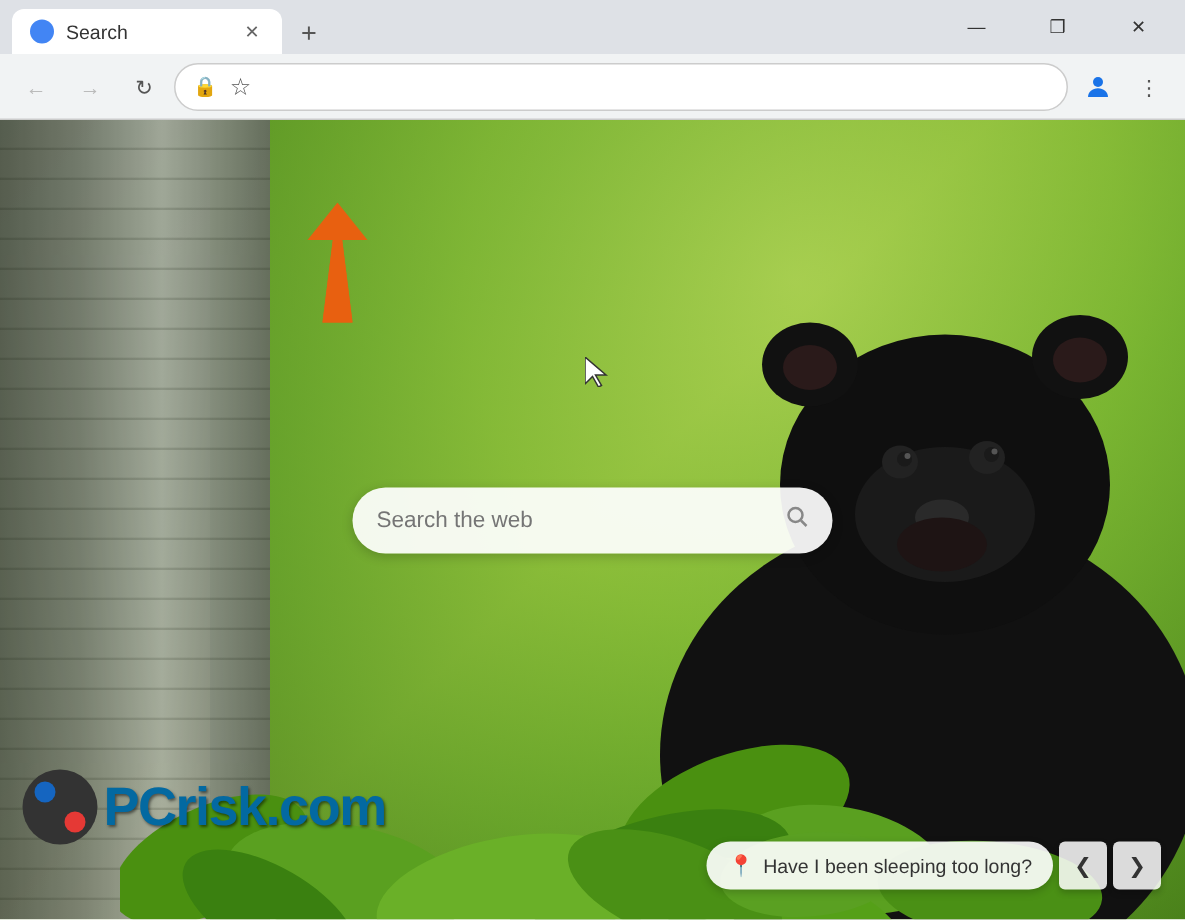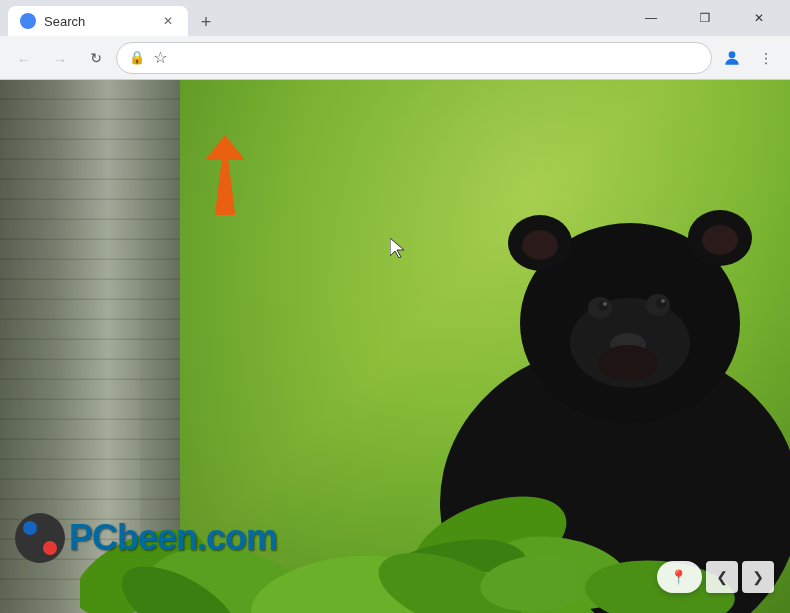--- a/index.html
+++ b/index.html
@@ -463,34 +463,46 @@
           </marker>
         </defs>
 
         <polygon points="30,80 50,80 40,0" fill="#e86010" opacity="0.95"></polygon>
         <polygon points="30,80 50,80 40,0" fill="#e86010"></polygon>
 
         <polygon points="20,25 60,25 40,0" fill="#e86010"></polygon>
       </svg>
     </div>
 
+    <div class="search-container">
+      <div class="search-box">
+        <input class="search-input" type="text" placeholder="Search the web" style="">
+        <span class="search-icon-btn">
+          <svg width="16" height="16" viewBox="0 0 24 24" fill="none" stroke="#888" stroke-width="2.5">
+            <circle cx="11" cy="11" r="7"></circle>
+            <line x1="16.5" y1="16.5" x2="22" y2="22"></line>
+          </svg>
+        </span>
+      </div>
+    </div>
 
     <div class="watermark">
       <div class="pc-logo">
         <div class="pc-logo-dot1"></div>
         <div class="pc-logo-dot2"></div>
       </div>
       <div class="pc-risk-text">
-        <span>PC</span><span>been.com</span>
+        <span>PC</span><span>risk.com</span>
       </div>
     </div>
 
     <div class="bottom-widget">
       <div class="question-pill">
         <span class="location-icon">📍</span>
+        <span>Have I been sleeping too long?</span>
       </div>
       <div class="nav-arrow-btn">❮</div>
       <div class="nav-arrow-btn">❯</div>
     </div>
 
     <div class="cursor">
       <svg width="16" height="20" viewBox="0 0 16 20">
         <path d="M0 0 L0 18 L5 13 L9 20 L11 19 L7 12 L14 12 Z" fill="white" stroke="#333" stroke-width="1"></path>
       </svg>
     </div>

